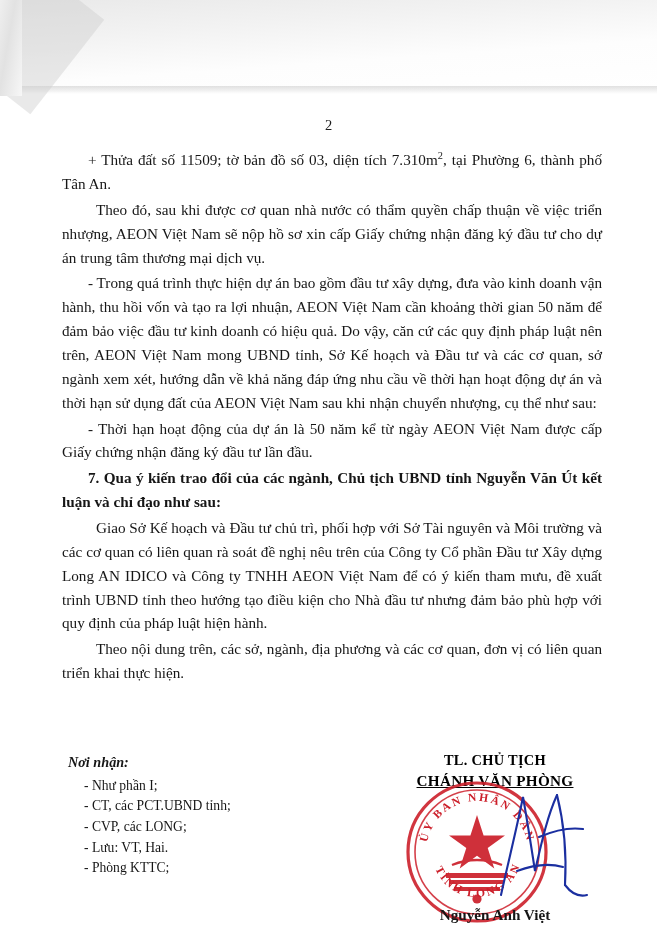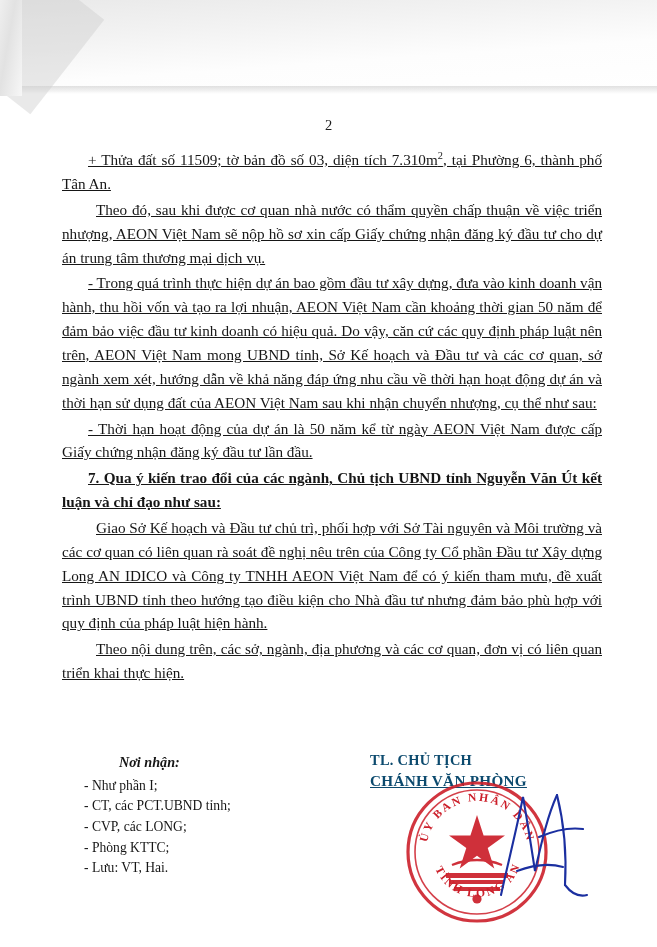--- a/index.html
+++ b/index.html
@@ -61,21 +61,20 @@
   }
   .body-text {
     position: absolute;
     left: 62px;
     top: 148px;
     width: 540px;
     font-size: 15.2px;
     line-height: 1.57;
     color: #161616;
     text-align: justify;
-    text-decoration: underline;
   }
   .body-text p {
     margin: 0 0 2px 0;
   }
   .p-indent {
     text-indent: 34px;
   }
   .p-dash {
     text-indent: 26px;
   }
@@ -94,38 +93,37 @@
     top: 752px;
     font-size: 13.6px;
     line-height: 1.52;
     color: #161616;
   }
   .recipients .title {
     font-weight: bold;
     font-style: italic;
     font-size: 14.2px;
     margin-bottom: 2px;
-    text-align: center;
   }
   .recipients ul {
     margin: 0;
     padding: 0;
     list-style: none;
   }
   .recipients li {
     white-space: nowrap;
     margin-left: 16px;
   }
   .signature {
     position: absolute;
     left: 370px;
     top: 752px;
     width: 250px;
-    text-align: left;
-    color: #0c4a6e;
+    text-align: center;
+    color: #000000;
   }
   .signature .line1 {
     font-size: 14.4px;
     font-weight: bold;
     letter-spacing: 0.3px;
   }
   .signature .line2 {
     font-size: 15.2px;
     font-weight: bold;
     letter-spacing: 0.3px;
@@ -184,22 +182,22 @@
       <p class="p-indent">Giao Sở Kế hoạch và Đầu tư chủ trì, phối hợp với Sở Tài nguyên và Môi trường và các cơ quan có liên quan rà soát đề nghị nêu trên của Công ty Cổ phần Đầu tư Xây dựng Long AN IDICO và Công ty TNHH AEON Việt Nam để có ý kiến tham mưu, đề xuất trình UBND tỉnh theo hướng tạo điều kiện cho Nhà đầu tư nhưng đảm bảo phù hợp với quy định của pháp luật hiện hành.</p>
       <p class="p-indent">Theo nội dung trên, các sở, ngành, địa phương và các cơ quan, đơn vị có liên quan triển khai thực hiện.</p>
     </div>
 
     <div class="recipients">
       <div class="title">Nơi nhận:</div>
       <ul>
         <li>- Như phần I;</li>
         <li>- CT, các PCT.UBND tỉnh;</li>
         <li>- CVP, các LONG;</li>
+        <li>- Lưu: VT, Hai.</li>
         <li>- Phòng KTTC;</li>
-        <li>- Lưu: VT, Hai.</li>
       </ul>
     </div>
 
     <div class="signature">
       <div class="line1">TL. CHỦ TỊCH</div>
       <div class="line2">CHÁNH VĂN PHÒNG</div>
     </div>
 
     <div class="seal">
       <svg width="142" height="142" viewBox="0 0 142 142" xmlns="http://www.w3.org/2000/svg">
@@ -232,15 +230,16 @@
         <g fill="none" stroke="#1b2fa0" stroke-width="2.1" stroke-linecap="round">
           <path d="M14 120 C 22 84, 30 52, 36 22 C 40 44, 44 70, 48 96 C 54 70, 60 42, 70 20"></path>
           <path d="M70 20 C 76 44, 80 74, 78 110"></path>
           <path d="M52 62 C 66 56, 82 52, 96 54"></path>
           <path d="M78 110 C 84 118, 92 122, 100 120"></path>
           <path d="M30 96 C 46 90, 62 88, 76 92"></path>
         </g>
       </svg>
     </div>
 
+    <div class="signer-name">Nguyễn Anh Việt</div>
 
   </div>
 </div>
 
 </body></html>

